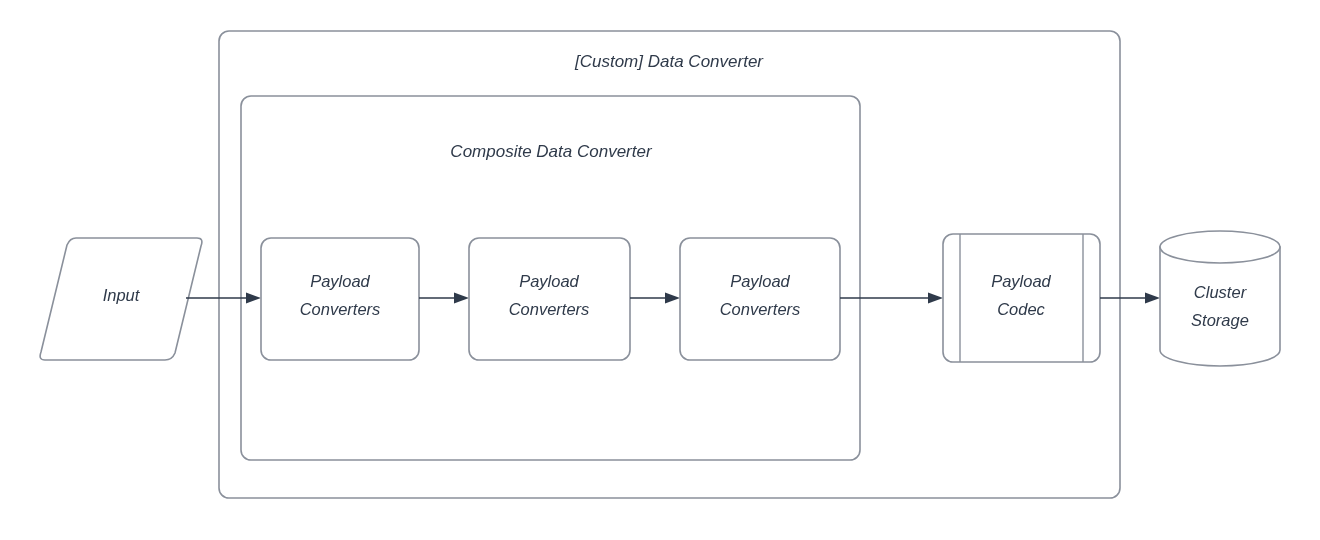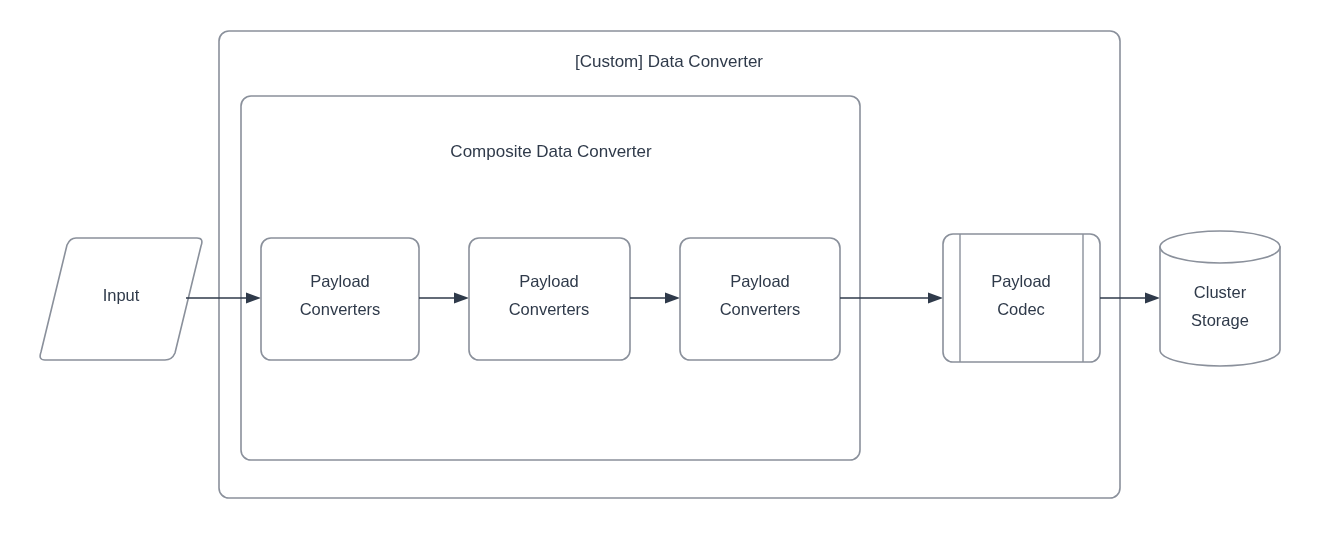--- a/index.html
+++ b/index.html
@@ -12,20 +12,21 @@
     height: 540px;
     font-family: "Liberation Sans", sans-serif;
     color: #2f3a4a;
     overflow: hidden;
   }
   #stage {
     position: relative;
     width: 1320px;
     height: 540px;
     background: #ffffff;
+    font-style: italic;
   }
   #diagram-svg {
     position: absolute;
     left: 0;
     top: 0;
     width: 1320px;
     height: 540px;
     display: block;
   }
   .shape-stroke {

